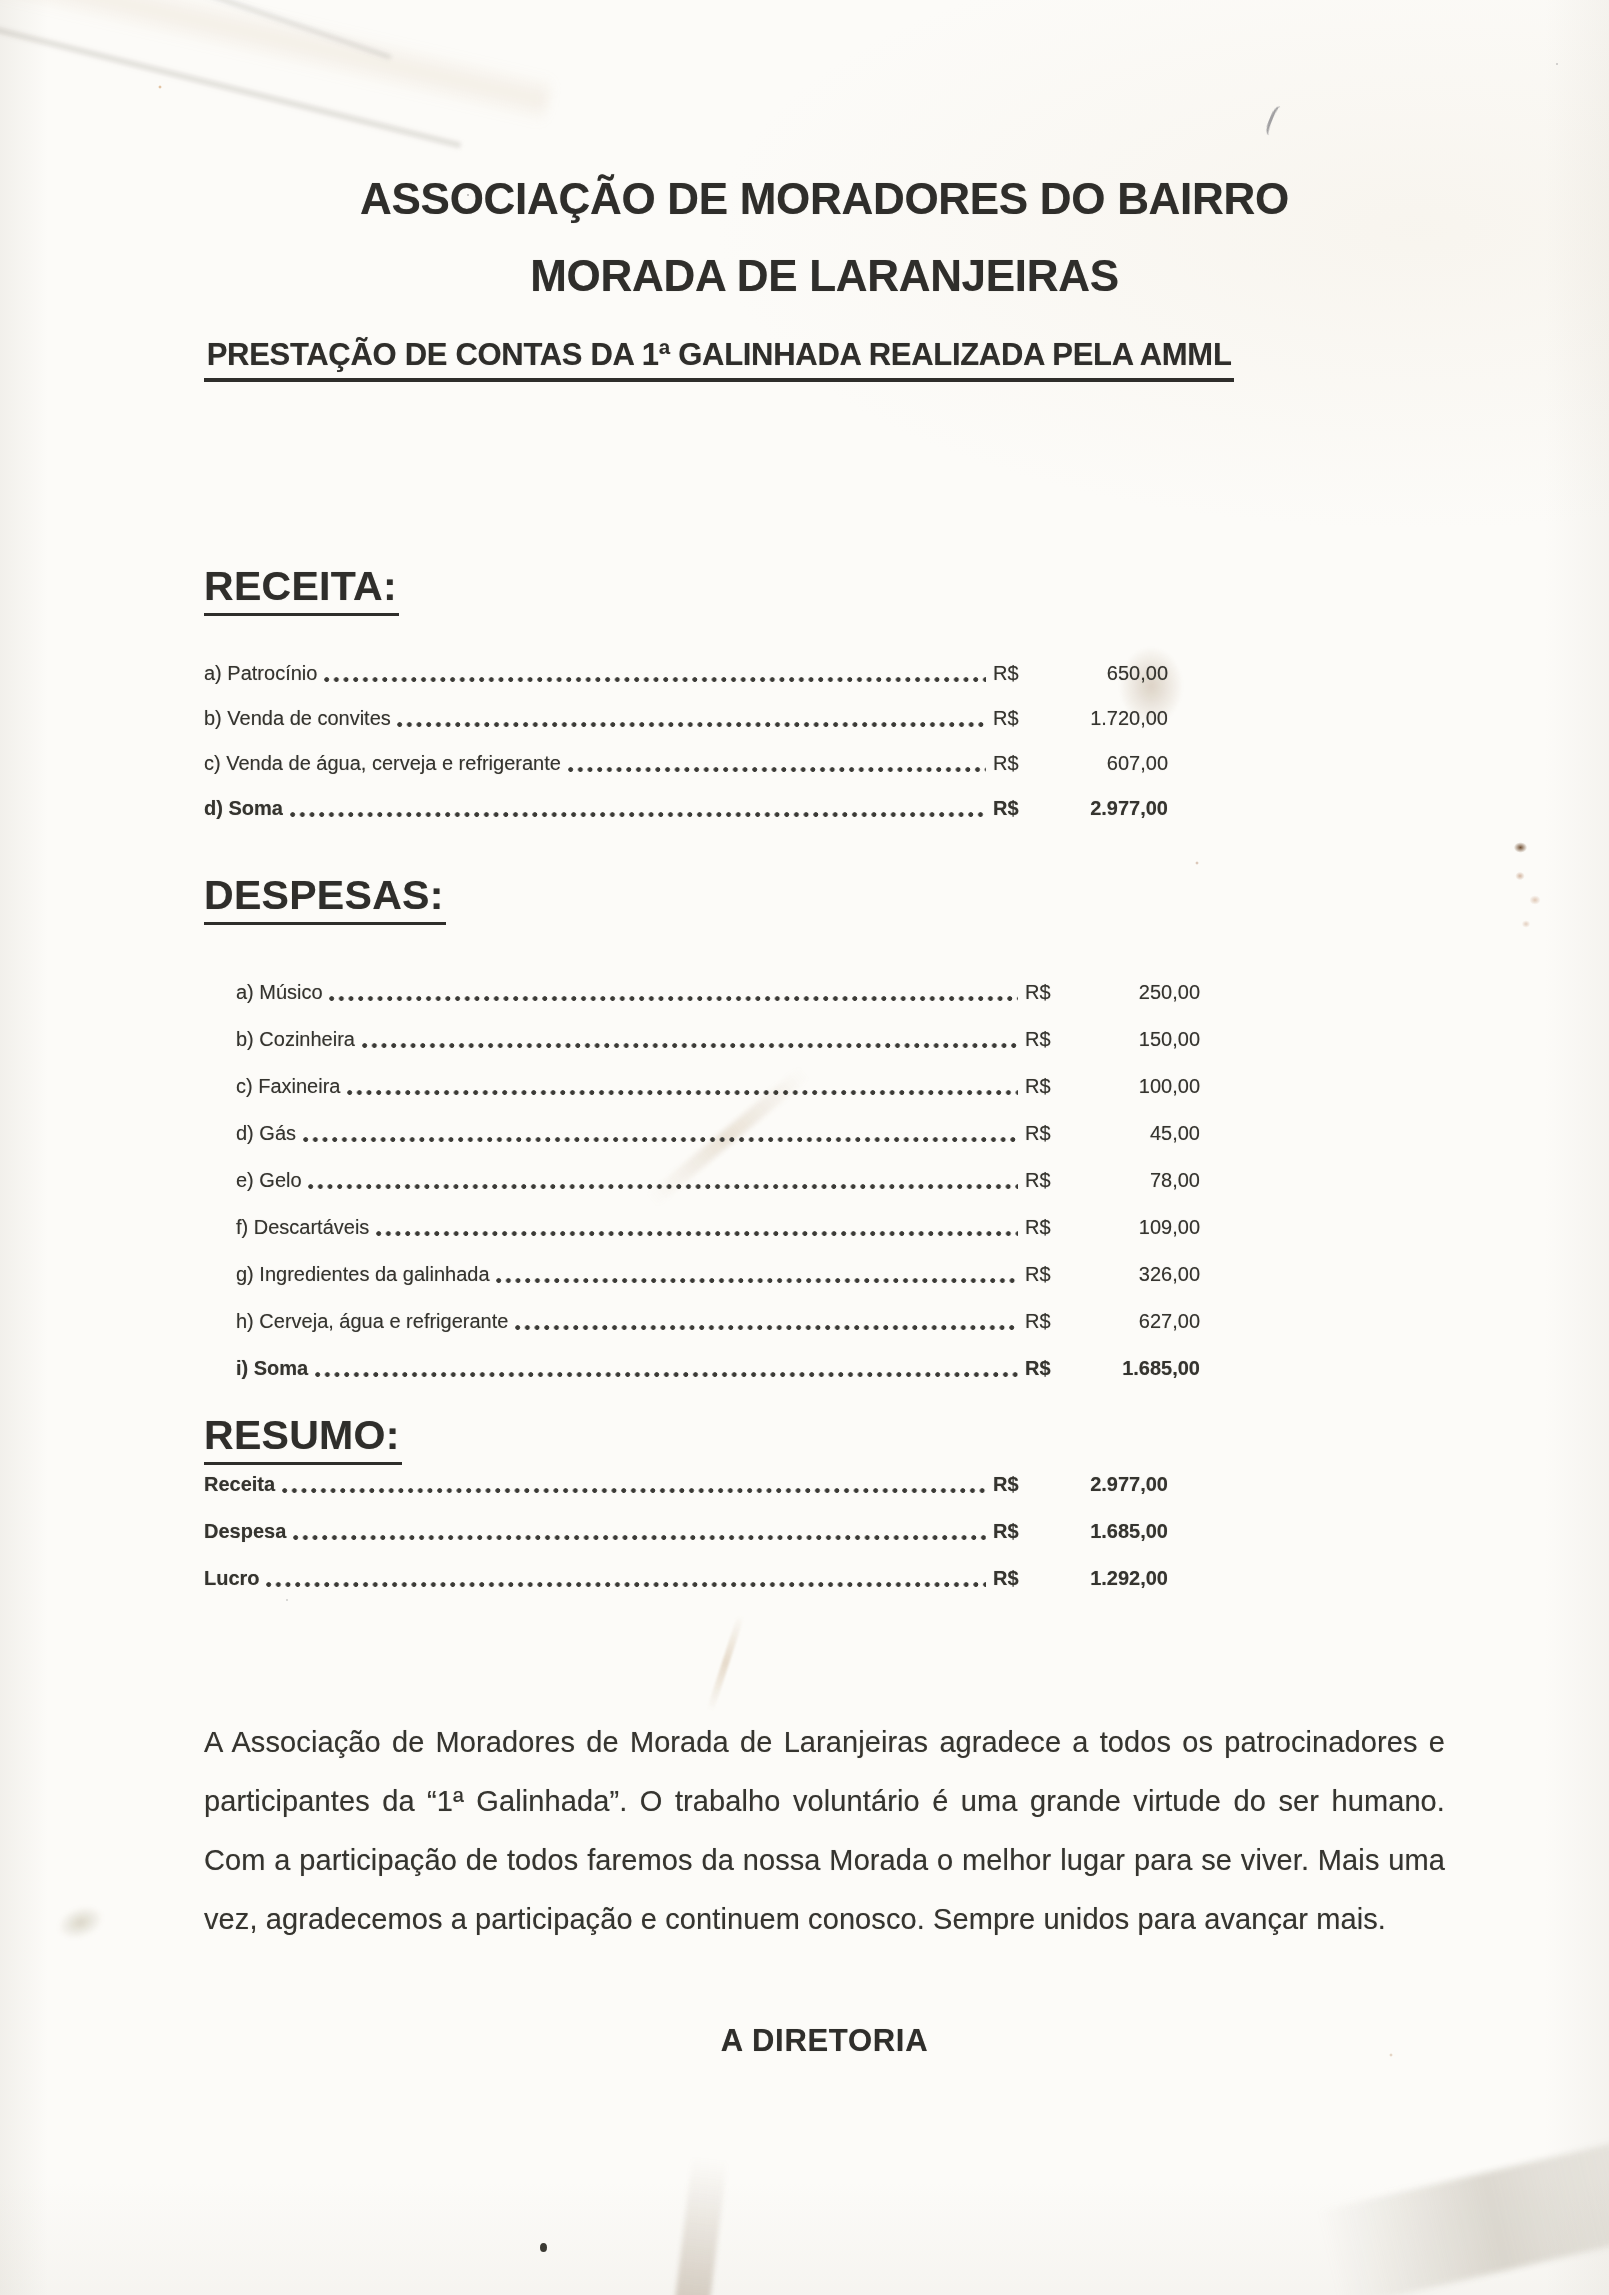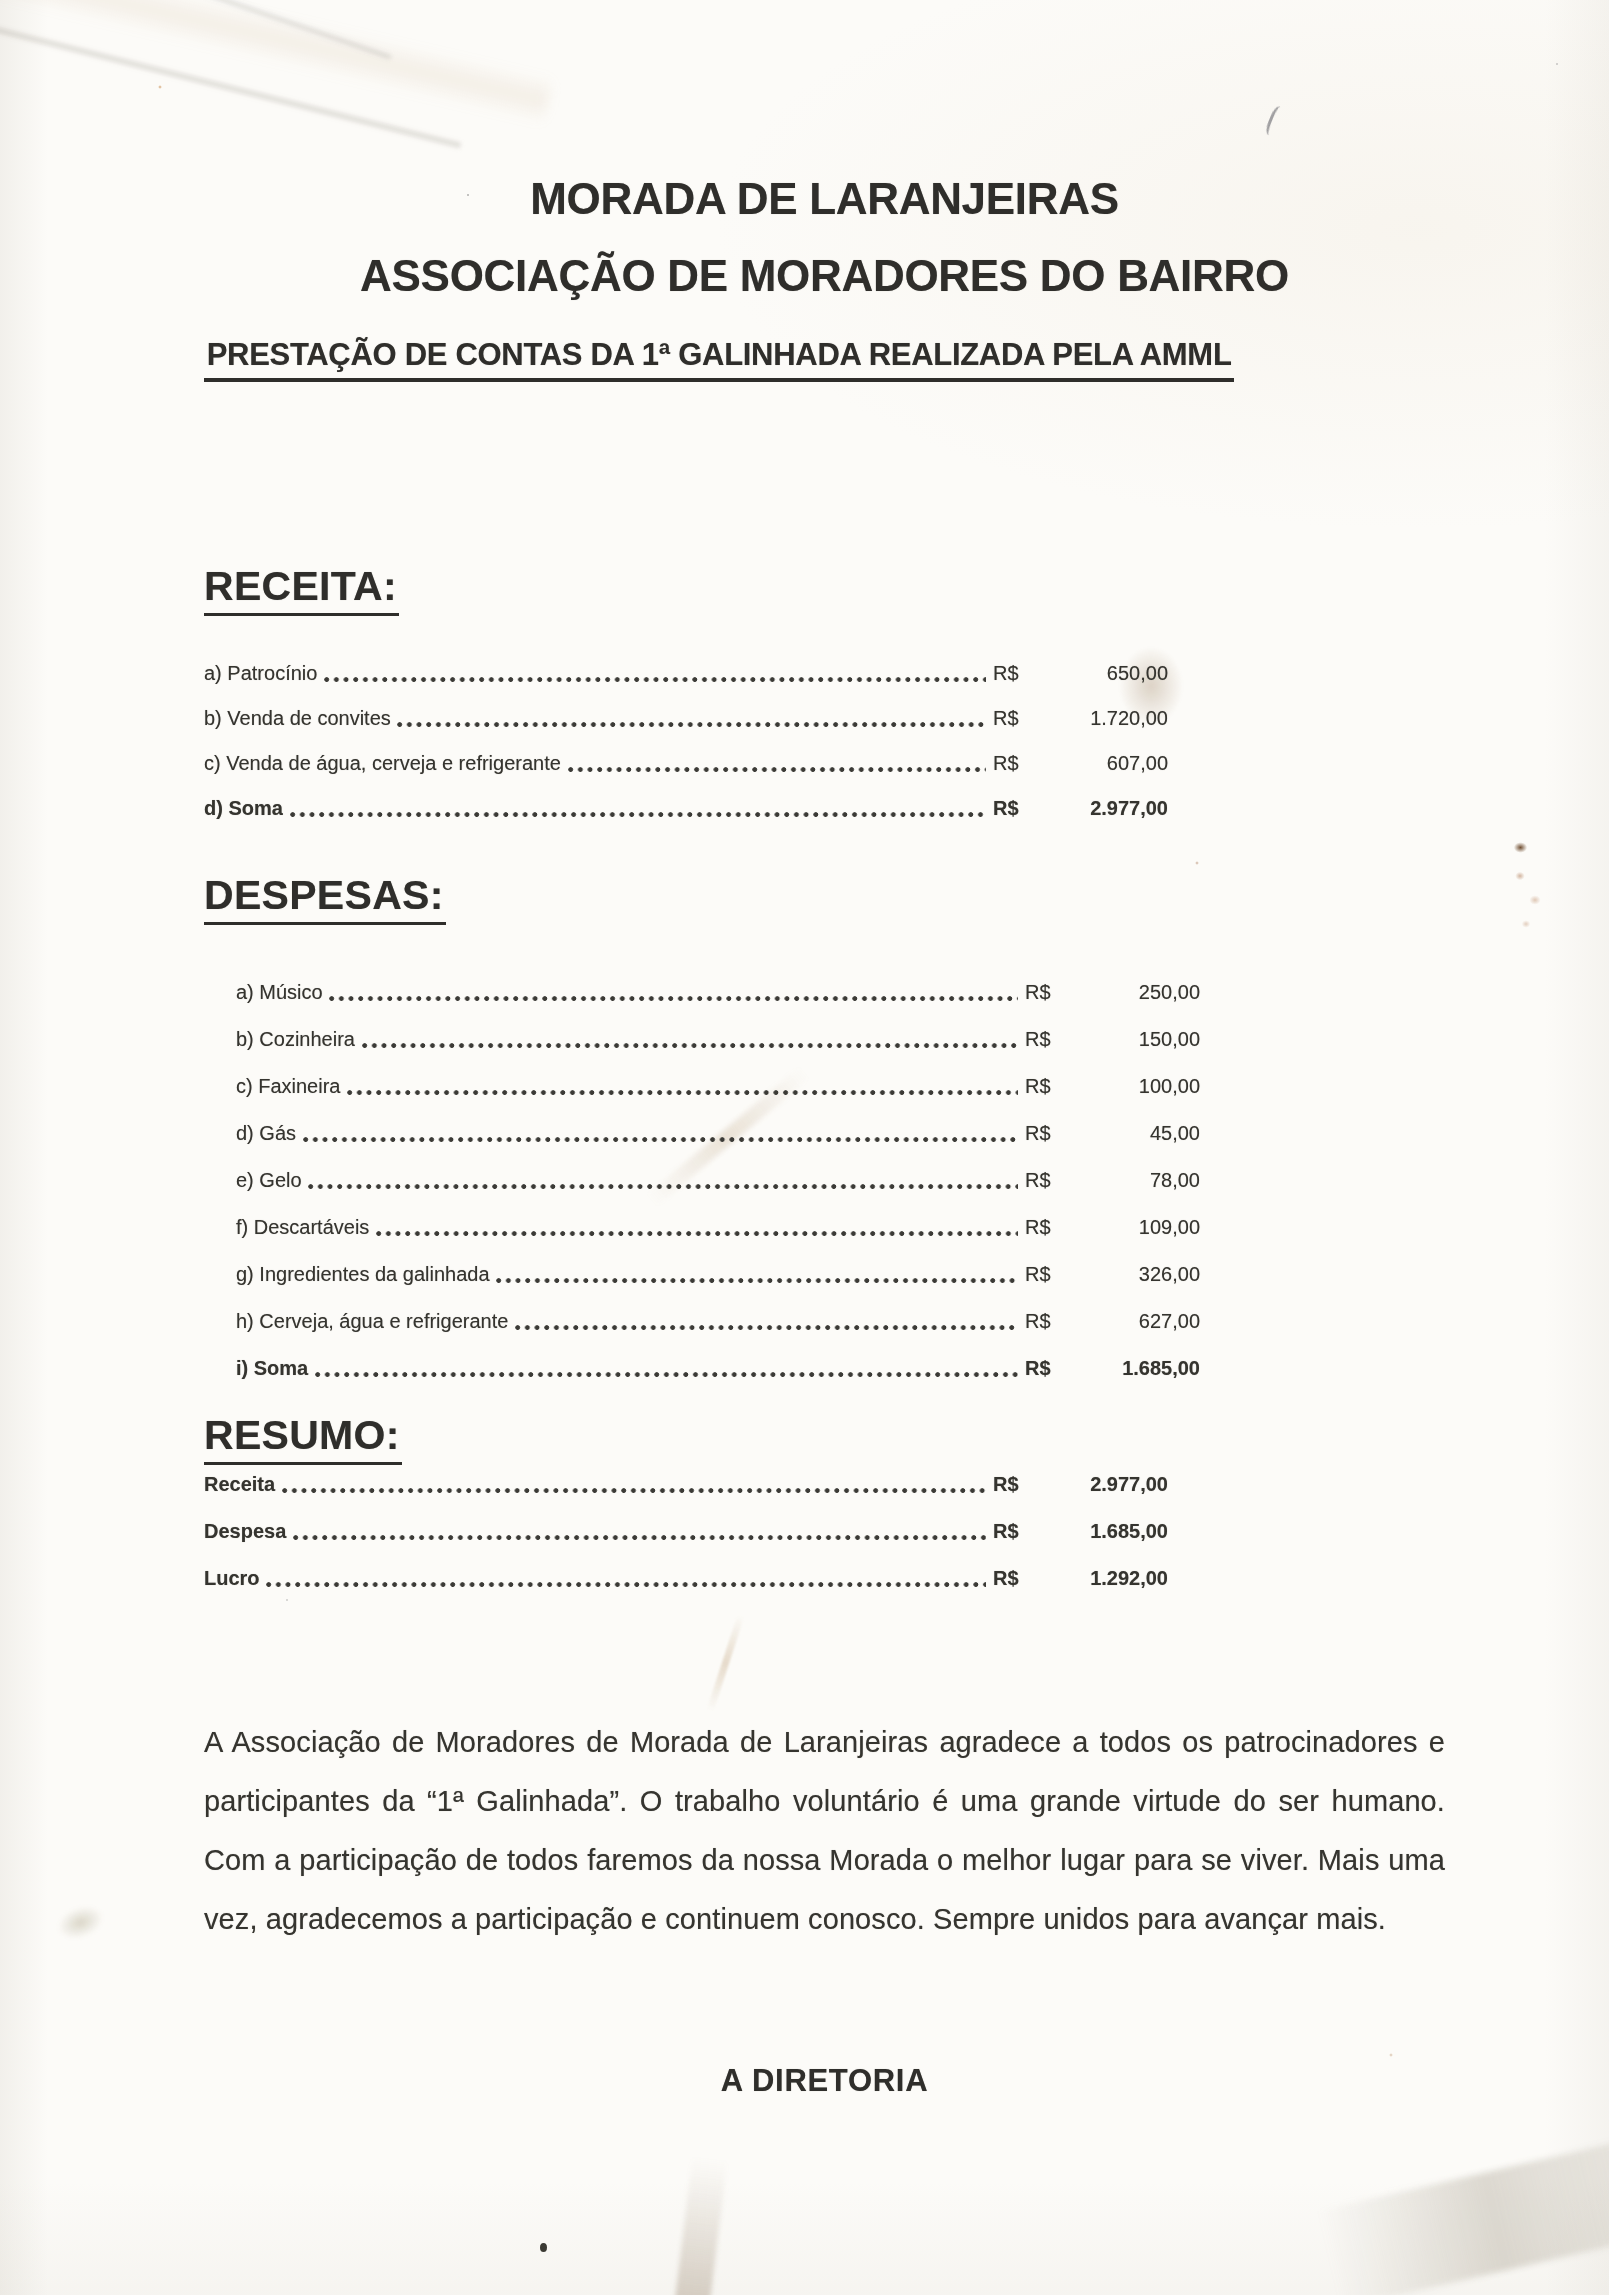--- a/index.html
+++ b/index.html
@@ -50,21 +50,21 @@
     background-image:radial-gradient(circle at 2.7px 2.7px, #3b3a36 2.1px, rgba(59,58,54,0) 2.8px);
     background-size:9.7px 5.3px; background-repeat:repeat-x;
     background-position:left 0 top 21px; }
   .row .price { flex:0 0 auto; width:175px; display:flex; justify-content:space-between; }
   .row.bold .label, .row.bold .currency, .row.bold .amount { font-weight:bold; }
 
   .paragraph { position:absolute; top:1684px; width:1241px;
     font-size:29px; line-height:59px; text-align:justify; letter-spacing:0.1px; }
 
   .diretoria { position:absolute; top:2023px; width:100%; text-align:center;
-    font-size:31px; font-weight:bold; letter-spacing:0.7px;margin-top:40px; }
+    font-size:31px; font-weight:bold; letter-spacing:0.7px; }
 
   
   .decor { position:absolute; pointer-events:none; }
   .crease1 { left:-40px; top:80px; width:508px; height:8px;
     background:linear-gradient(to bottom, rgba(0,0,0,0), rgba(125,118,105,0.30), rgba(0,0,0,0));
     transform:rotate(14deg); filter:blur(2px); }
   .crease2 { left:27px; top:-6.7px; width:374px; height:6.7px;
     background:linear-gradient(to bottom, rgba(0,0,0,0), rgba(130,128,122,0.28), rgba(0,0,0,0));
     transform:rotate(19deg); filter:blur(2px); }
   .crease-band { left:-20px; top:13.4px; width:575px; height:47px;
@@ -128,22 +128,22 @@
   <div class="decor smudge-bl"></div>
   <div class="decor streak-bottom"></div>
   <div class="decor dust-br"></div>
   <div class="decor ink-dot"></div>
   <div class="decor squiggle"></div>
   <div class="decor specks"></div>
 
   <div class="content">
 
     <h1 class="org-title ink soft">
+      <span>ASSOCIAÇÃO DE MORADORES DO BAIRRO</span>
       <span>MORADA DE LARANJEIRAS</span>
-      <span>ASSOCIAÇÃO DE MORADORES DO BAIRRO</span>
     </h1>
 
     <div class="subtitle-row">
       <span class="subtitle ink soft">PRESTAÇÃO DE CONTAS DA 1ª GALINHADA REALIZADA PELA AMML</span>
     </div>
 
     <div class="meta ink soft">
     </div>
 
     <div class="h-receita">

